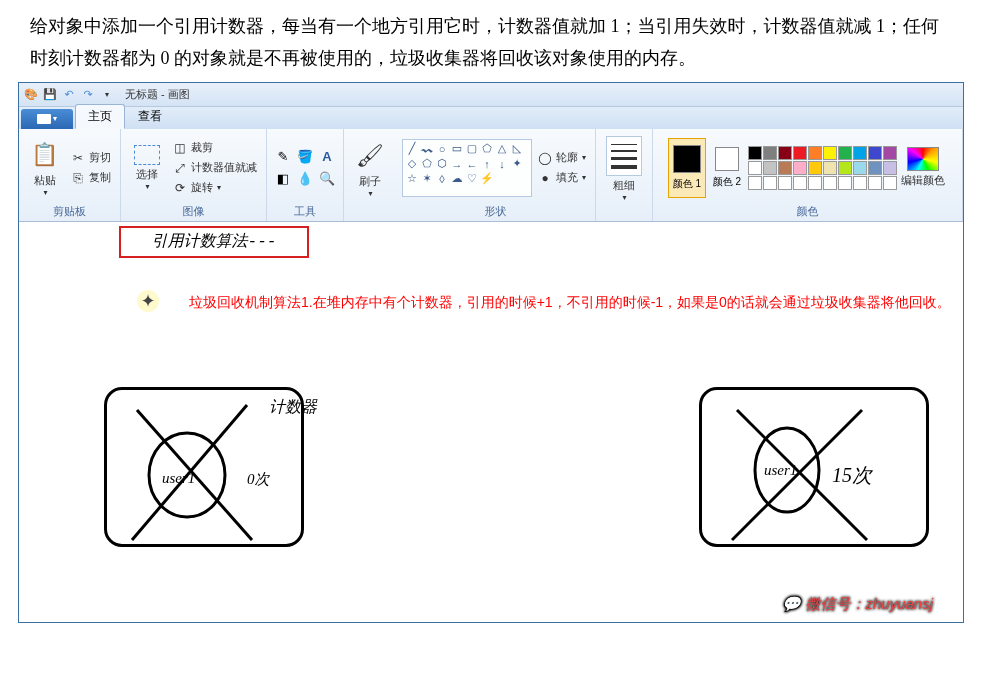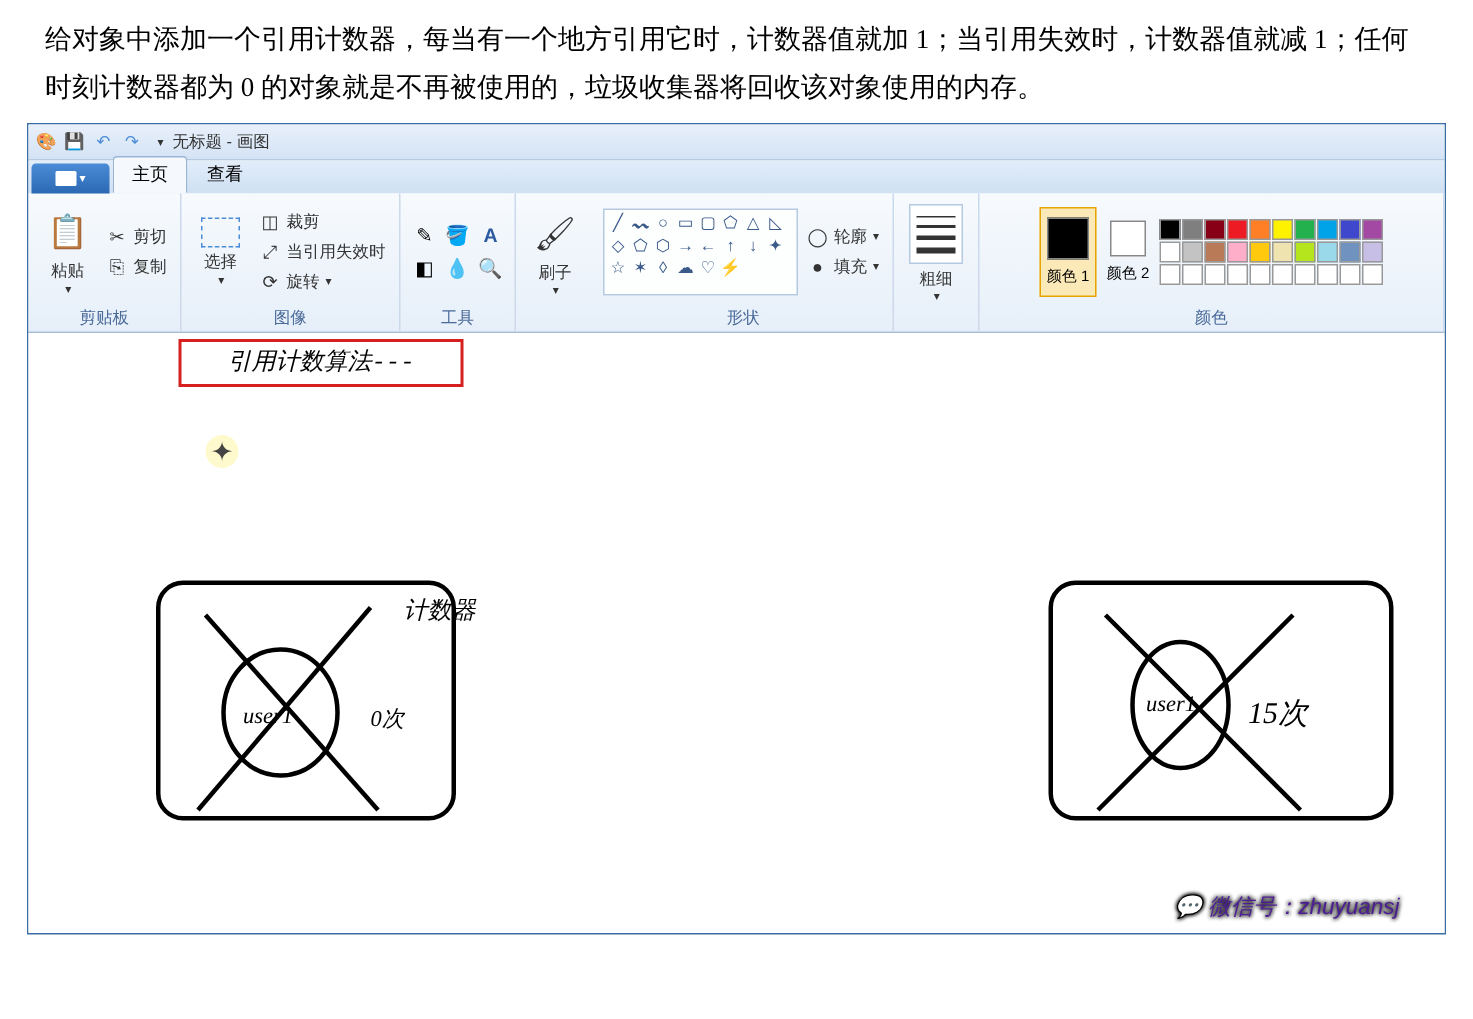--- a/index.html
+++ b/index.html
@@ -5,21 +5,21 @@
   * { box-sizing: border-box; margin: 0; padding: 0; }
   body { font-family: "Microsoft YaHei", SimSun, sans-serif; width: 982px; height: 679px; background: #fff; overflow: hidden; }
   
   .doc-text { padding: 10px 30px 5px 30px; font-size: 18px; font-family: KaiTi, STKaiti, serif; line-height: 1.8; color: #000; }
   
   .paint-window { border: 1px solid #3a6ea5; margin: 2px 18px 0 18px; background: #fff; }
   
   .titlebar { display: flex; align-items: center; height: 24px; background: linear-gradient(#e8f0fa, #d4e3f5); border-bottom: 1px solid #b5c9e0; padding: 0 4px; font-size: 11px; color: #333; }
   .titlebar .qat { display: flex; gap: 3px; align-items: center; }
   .titlebar .qat-icon { width: 16px; height: 16px; display:flex;align-items:center;justify-content:center; font-size:11px; }
-  .titlebar .title { margin-left: 0; text-align: center; }
+  .titlebar .title { margin-left: 10px; text-align: center; }
   
   .tabbar { display: flex; align-items: flex-end; height: 22px; background: linear-gradient(#e2edf9, #cfe0f3); padding-left: 2px; font-size: 12px; }
   .filebtn { width: 52px; height: 20px; background: linear-gradient(#4a8cd6, #2c68b3); color: #fff; border-radius: 3px 3px 0 0; display:flex;align-items:center;justify-content:center; margin-right:2px; }
   .filebtn-arrow { font-size:8px; margin-left:2px; }
   .tab { padding: 3px 12px; border: 1px solid transparent; cursor:pointer; }
   .tab.active { background: #f5f9fd; border: 1px solid #9ab5d4; border-bottom-color: #f5f9fd; border-radius: 3px 3px 0 0; }
   
   .ribbon { display: flex; height: 93px; background: linear-gradient(#f7fafd, #e6eff9); border-bottom: 1px solid #a9bdd6; }
   .group { display:flex; flex-direction:column; align-items:center; justify-content:space-between; padding: 3px 6px 1px 6px; border-right: 1px solid #cbd9ea; }
   .group-body { display:flex; align-items:center; gap:2px; flex:1; }
@@ -59,21 +59,21 @@
   
   .redbox { position:absolute; border:2px solid #d62020; }
   .kaiti { font-family: Liberation Mono, monospace; font-style: italic; }
   .cursor-star { position:absolute; color:#444; font-size:18px; background: #fffacd; border-radius:50%; width:22px;height:22px; display:flex;align-items:center;justify-content:center;}
   
   .annot { position:absolute; color:#ff0000; font-size:14px; line-height:1.5; }
   
   .obj-box { position:absolute; border:3px solid #000; border-radius:18px; }
   .obj-inner { position:absolute; font-family: KaiTi, STKaiti, serif; font-style:italic; font-size:15px; }
   
-  .watermark { position:absolute; right:30px; bottom:8px; color:#4c1d95; font-size:15px; text-shadow: 0 0 3px #000, 0 0 3px #000; font-style:italic; }
+  .watermark { position:absolute; right:30px; bottom:8px; color:#ef4444; font-size:15px; text-shadow: 0 0 3px #000, 0 0 3px #000; font-style:italic; }
   
   .dd { font-size:8px; margin-left:1px; }
 </style>
 </head>
 <body>
 
 <div class="doc-text">给对象中添加一个引用计数器，每当有一个地方引用它时，计数器值就加 1；当引用失效时，计数器值就减 1；任何时刻计数器都为 0 的对象就是不再被使用的，垃圾收集器将回收该对象使用的内存。</div>
 
 <div class="paint-window">
 
@@ -127,21 +127,21 @@
           <span class="icolabel">选择</span>
           <span class="dd">▾</span>
         </div>
         <div class="smallcol">
           <div class="smallitem">
               <span class="smallicon">◫</span>
               <span>裁剪</span>
             </div>
           <div class="smallitem">
               <span class="smallicon">⤢</span>
-              <span>当引用失效时</span>
+              <span>计数器值就减</span>
             </div>
           <div class="smallitem">
               <span class="smallicon">⟳</span>
               <span>旋转</span>
               <span class="dd">▾</span>
             </div>
         </div>
       </div>
       <div class="group-label">图像</div>
     </div>
@@ -274,31 +274,36 @@
               <div class="palc" style="background: rgb(255, 255, 255);"></div>
               <div class="palc" style="background: rgb(255, 255, 255);"></div>
               <div class="palc" style="background: rgb(255, 255, 255);"></div>
               <div class="palc" style="background: rgb(255, 255, 255);"></div>
               <div class="palc" style="background: rgb(255, 255, 255);"></div>
               <div class="palc" style="background: rgb(255, 255, 255);"></div>
               <div class="palc" style="background: rgb(255, 255, 255);"></div>
               <div class="palc" style="background: rgb(255, 255, 255);"></div>
             </div>
         </div>
+        <div class="bigbtn" style="width:48px;">
+          <div class="rainbow-icon"></div>
+          <span class="icolabel">编辑颜色</span>
+        </div>
       </div>
       <div class="group-label">颜色</div>
     </div>
 
   </div>
 
   <div class="canvas">
     <div class="redbox" style="left:100px;top:4px;width:190px;height:32px;display:flex;align-items:center;justify-content:center;">
       <span class="kaiti" style="font-size:16px;">引用计数算法---</span>
     </div>
     <div class="cursor-star" style="left:118px;top:68px;">✦</div>
+    <div class="annot" style="left:170px;top:70px;right:5px;">垃圾回收机制算法1.在堆内存中有个计数器，引用的时候+1，不引用的时候-1，如果是0的话就会通过垃圾收集器将他回收。</div>
 
     <div class="obj-box" style="left:85px;top:165px;width:200px;height:160px;">
       <svg width="200" height="160" style="position:absolute;left:0;top:0;">
         <ellipse cx="80" cy="85" rx="38" ry="42" stroke="#000" stroke-width="3" fill="none"></ellipse>
         <line x1="30" y1="20" x2="145" y2="150" stroke="#000" stroke-width="3"></line>
         <line x1="140" y1="15" x2="25" y2="150" stroke="#000" stroke-width="3"></line>
       </svg>
       <span class="obj-inner" style="left:55px;top:80px;">user1</span>
       <span class="obj-inner" style="left:120px;top:80px;margin-left:20px;">0次</span>
     </div>

